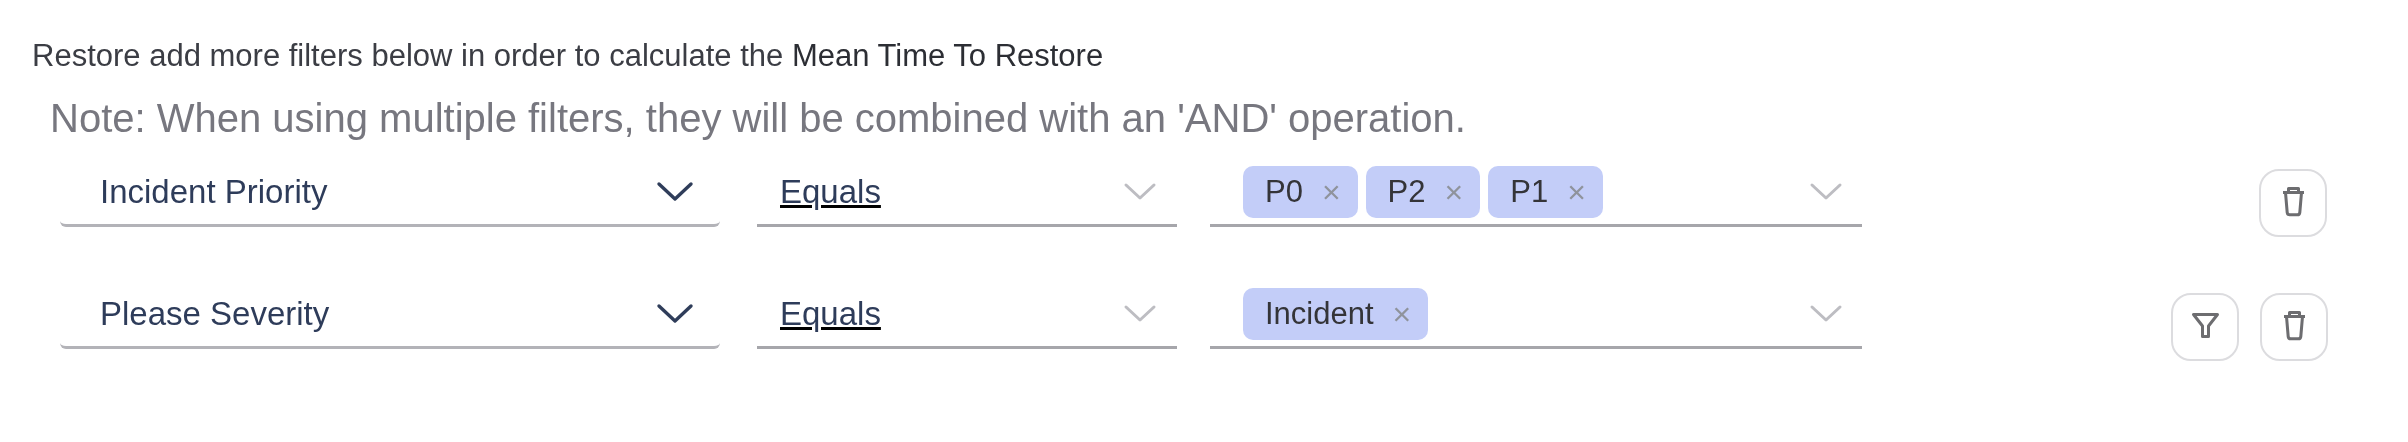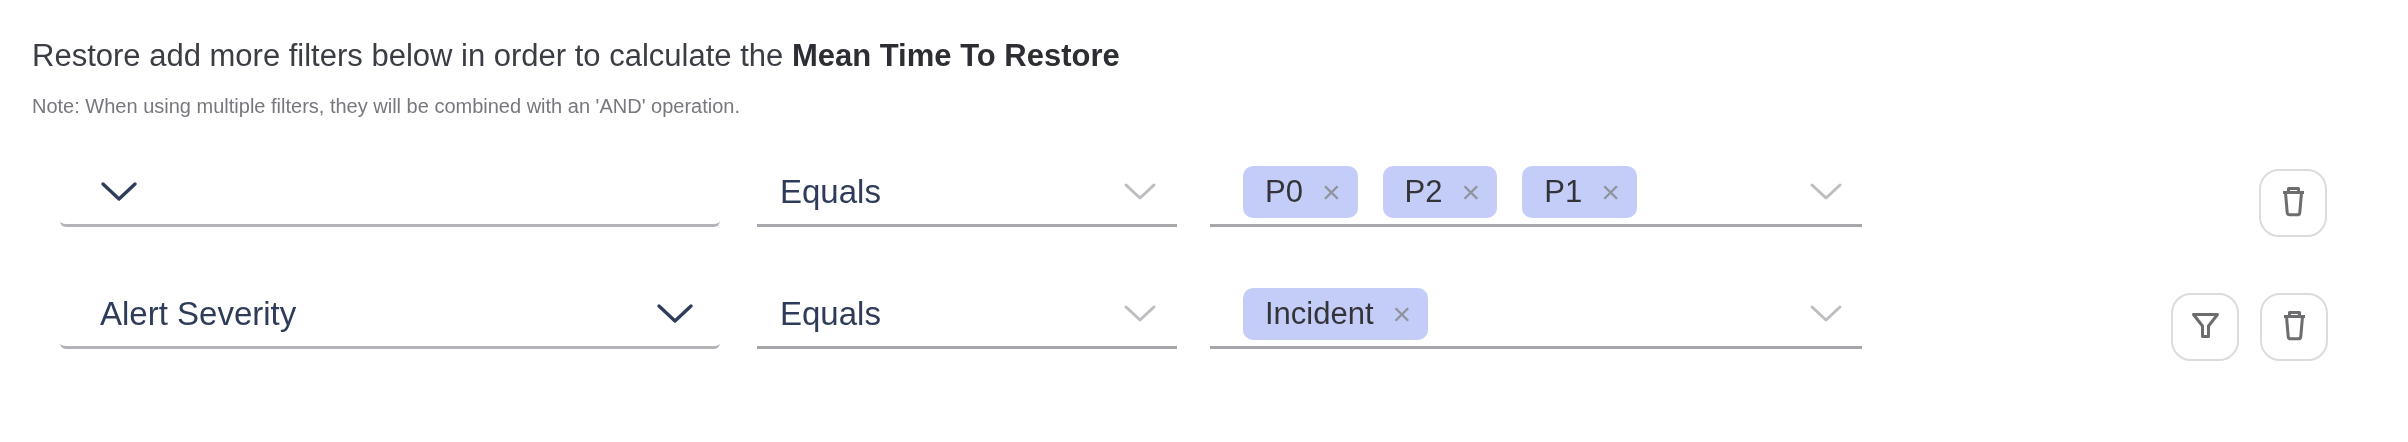--- a/index.html
+++ b/index.html
@@ -13,26 +13,26 @@
   }
   .title {
     position: absolute;
     left: 32px;
     top: 38px;
     font-size: 31px;
     line-height: 1.15;
     color: #3b3d44;
     white-space: nowrap;
   }
-  .title b { color: #2c2e34; font-weight: 700; }
+  .title b { color: #2c2e34; font-weight: 400; }
   .note {
     position: absolute;
-    left: 32px;
+    left: 50px;
     top: 95px;
-    font-size: 20px;
+    font-size: 40px;
     line-height: 1.15;
     color: #77777f;
     white-space: nowrap;
   }
   .field {
     position: absolute;
     height: 68px;
     display: flex;
     align-items: center;
     justify-content: space-between;
@@ -47,25 +47,25 @@
     border-bottom-right-radius: 6px;
   }
   .field-label {
     font-size: 33px;
     color: #2e3c5a;
     white-space: nowrap;
   }
   .chev { flex: 0 0 auto; display: block; }
   
   .col-name  { left: 60px;   width: 660px; padding: 0 26px 0 40px; }
-  .col-op    { left: 757px;  width: 420px; padding: 0 20px 0 23px; }
+  .col-op    { left: 757px;  width: 420px; padding: 0 20px 0 23px; text-decoration: underline; }
   .col-val   { left: 1210px; width: 652px; padding: 0 19px 0 5px; }
   .row-1 .field { top: 159px; }
   .row-2 .field { top: 281px; }
-  .chips { display: flex; align-items: center; gap: 25px; overflow: hidden; padding-left: 28px; }
+  .chips { display: flex; align-items: center; gap: 8px; overflow: hidden; padding-left: 28px; }
   .chip {
     display: inline-flex;
     align-items: center;
     height: 52px;
     padding: 0 17px 0 22px;
     background: #c3cdf8;
     border-radius: 10px;
     font-size: 31px;
     color: #343438;
     white-space: nowrap;
@@ -101,20 +101,21 @@
 <div class="canvas">
 
   <div class="title">
     <span>Restore add more filters below in order to calculate the </span><b>Mean Time To Restore</b>
   </div>
 
   <div class="note">Note: When using multiple filters, they will be combined with an 'AND' operation.</div>
 
   <div class="row-1">
     <div class="field col-name rounded-line">
+      <span class="field-label">Incident Priority</span>
       <span>
         <svg class="chev" width="38" height="21" viewBox="0 0 38 21">
           <polyline points="3,3 19,18 35,3" fill="none" stroke="#2f3d5a" stroke-width="3.4" stroke-linecap="round" stroke-linejoin="round"></polyline>
         </svg>
       </span>
     </div>
     <div class="field col-op">
       <span class="field-label">Equals</span>
       <span>
         <svg class="chev" width="34" height="19" viewBox="0 0 34 19">
@@ -140,21 +141,21 @@
       <span>
         <svg class="chev" width="34" height="19" viewBox="0 0 34 19">
           <polyline points="3,3 17,16 31,3" fill="none" stroke="#bdbdc2" stroke-width="3" stroke-linecap="round" stroke-linejoin="round"></polyline>
         </svg>
       </span>
     </div>
   </div>
 
   <div class="row-2">
     <div class="field col-name rounded-line">
-      <span class="field-label">Alert Severity</span>
+      <span class="field-label">Please Severity</span>
       <span>
         <svg class="chev" width="38" height="21" viewBox="0 0 38 21">
           <polyline points="3,3 19,18 35,3" fill="none" stroke="#2f3d5a" stroke-width="3.4" stroke-linecap="round" stroke-linejoin="round"></polyline>
         </svg>
       </span>
     </div>
     <div class="field col-op">
       <span class="field-label">Equals</span>
       <span>
         <svg class="chev" width="34" height="19" viewBox="0 0 34 19">

